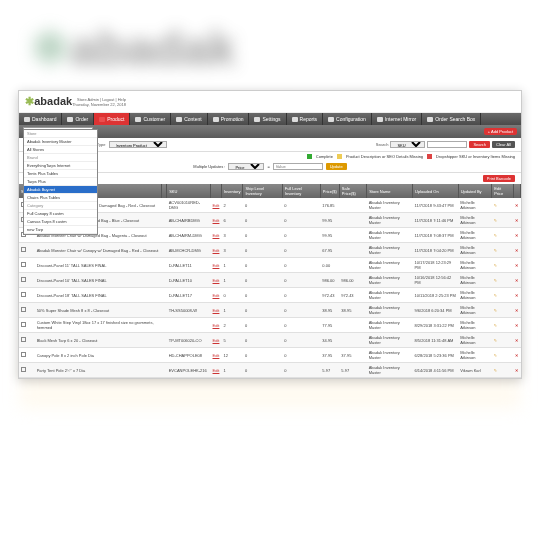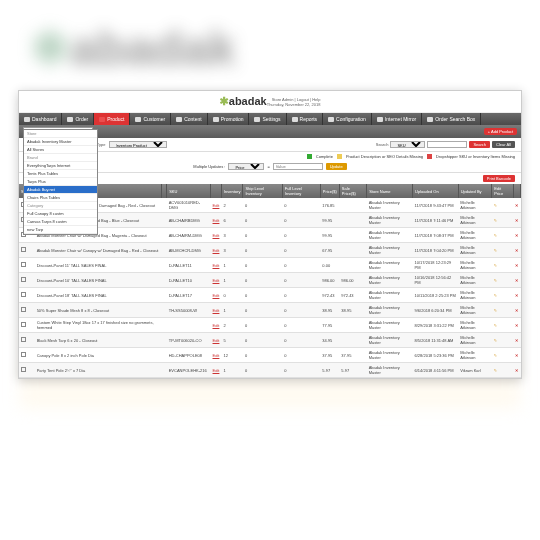--- a/index.html
+++ b/index.html
@@ -6,21 +6,21 @@
 body{background:#f5f5f5;display:flex;align-items:center;justify-content:center;height:100vh}
 .frame{width:540px;height:540px;background:#fff;position:relative;overflow:hidden}
 .bgblur{position:absolute;inset:0;filter:blur(8px);opacity:.5}
 .bglogo{font-size:48px;font-weight:bold;color:#444;padding:20px 30px}
 .bglogo .a{color:#7a8}
 .bgnav{display:flex;gap:4px;padding:10px 30px}
 .bgnav div{background:#555;color:#fff;padding:8px 20px;border-radius:3px;font-size:14px}
 .bgnav .red{background:#d33}
 .bgtable{margin:160px 20px 0;height:100px;background:linear-gradient(#fff,#fff5e0)}
 .panel{position:absolute;top:90px;left:18px;right:18px;background:#fff;border:1px solid #ccc;box-shadow:0 2px 10px rgba(0,0,0,.2);font-size:5px;color:#333}
-.plogo{display:flex;align-items:center;justify-content:center;padding:4px 6px;border-bottom:1px solid #eee}
+.plogo{display:flex;align-items:center;justify-content:flex-start;padding:4px 6px;border-bottom:1px solid #eee}
 .plogo .l{font-size:11px;font-weight:bold;color:#333}
 .plogo .l .g{color:#9b5}
 .plogo .r{text-align:right;font-size:4px;color:#666}
 .pnav{background:linear-gradient(#6a6a6a,#4a4a4a);display:flex;align-items:center;padding:0}
 .pnav .itm{color:#fff;padding:3px 5px;font-size:5px;display:flex;align-items:center;gap:2px;border-right:1px solid #333}
 .pnav .itm.act{background:#d33}
 .pnav .ico{width:6px;height:5px;background:#fff;opacity:.8;border-radius:1px}
 .pnav .ico.r{background:#e55}
 .sub{background:linear-gradient(#7a7a7a,#5a5a5a);display:flex;align-items:center;padding:2px 4px;justify-content:space-between}
 .sub .dd{background:#fff;color:#333;padding:1px 3px;font-size:4px;border:1px solid #999;width:70px}

